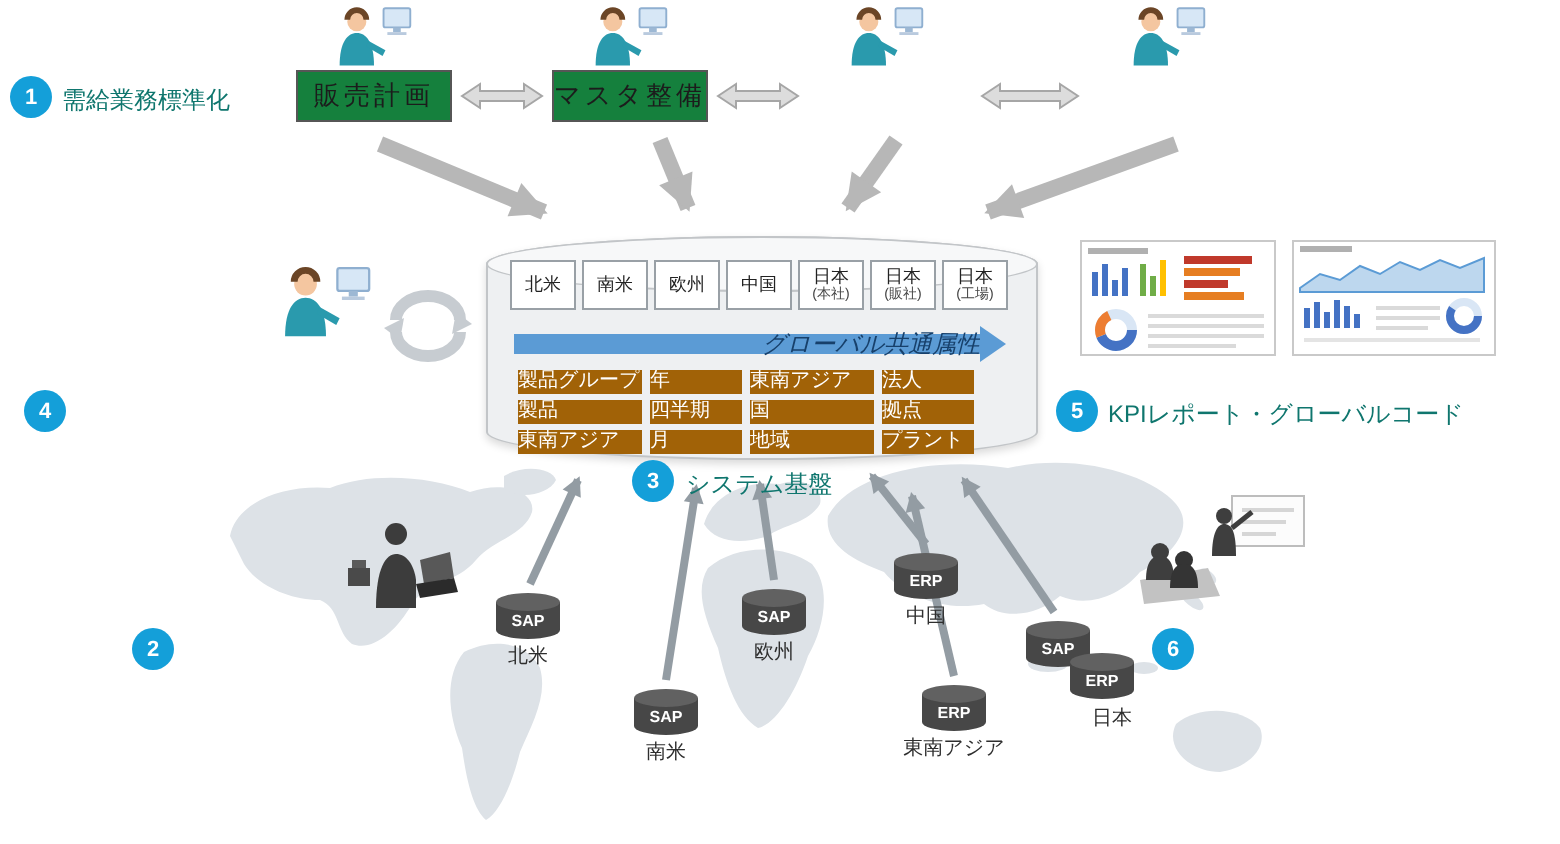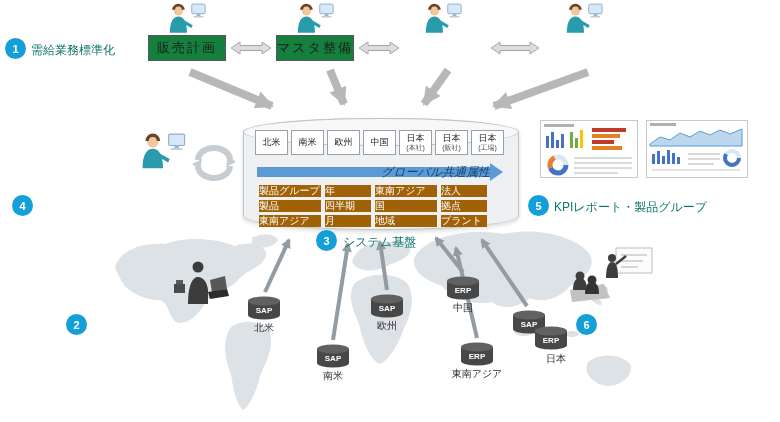--- a/index.html
+++ b/index.html
@@ -225,21 +225,21 @@
     <rect x="26" y="33" width="3" height="11" fill="#4472c4"></rect>
     <rect x="31" y="37" width="3" height="7" fill="#4472c4"></rect>
     <circle cx="86" cy="38" r="7" fill="none" stroke="#d9e6f5" stroke-width="4"></circle>
     <circle cx="86" cy="38" r="7" fill="none" stroke="#4472c4" stroke-width="4" stroke-dasharray="26 18"></circle>
     <line x1="42" y1="34" x2="74" y2="34" stroke="#dadada" stroke-width="2"></line>
     <line x1="42" y1="39" x2="74" y2="39" stroke="#dadada" stroke-width="2"></line>
     <line x1="42" y1="44" x2="68" y2="44" stroke="#dadada" stroke-width="2"></line>
     <line x1="6" y1="50" x2="94" y2="50" stroke="#e4e4e4" stroke-width="2"></line>
   </svg>
   <div class="badge" style="left:528px;top:195px">5</div>
-  <div class="step-label" style="left:554px;top:199px">KPIレポート・製品グループ</div>
+  <div class="step-label" style="left:554px;top:199px">KPIレポート・グローバルコード</div>
 
   <svg class="abs" style="left:172px;top:256px;z-index:5" width="58" height="50" viewBox="0 0 58 50">
     <rect x="2" y="28" width="11" height="9" fill="#4a4a4a"></rect>
     <rect x="4" y="24" width="7" height="4" fill="#5a5a5a"></rect>
     <circle cx="26" cy="11" r="5.5" fill="#3c3c3c"></circle>
     <path d="M16,48 C16,28 21,21 26,21 C31,21 35,26 36,34 L36,48 Z" fill="#3c3c3c"></path>
     <polygon points="38,24 53,20 55,33 40,36" fill="#585858"></polygon>
     <polygon points="36,36 55,33 57,40 38,43" fill="#2b2b2b"></polygon>
   </svg>
   <div class="badge" style="left:66px;top:314px">2</div>

